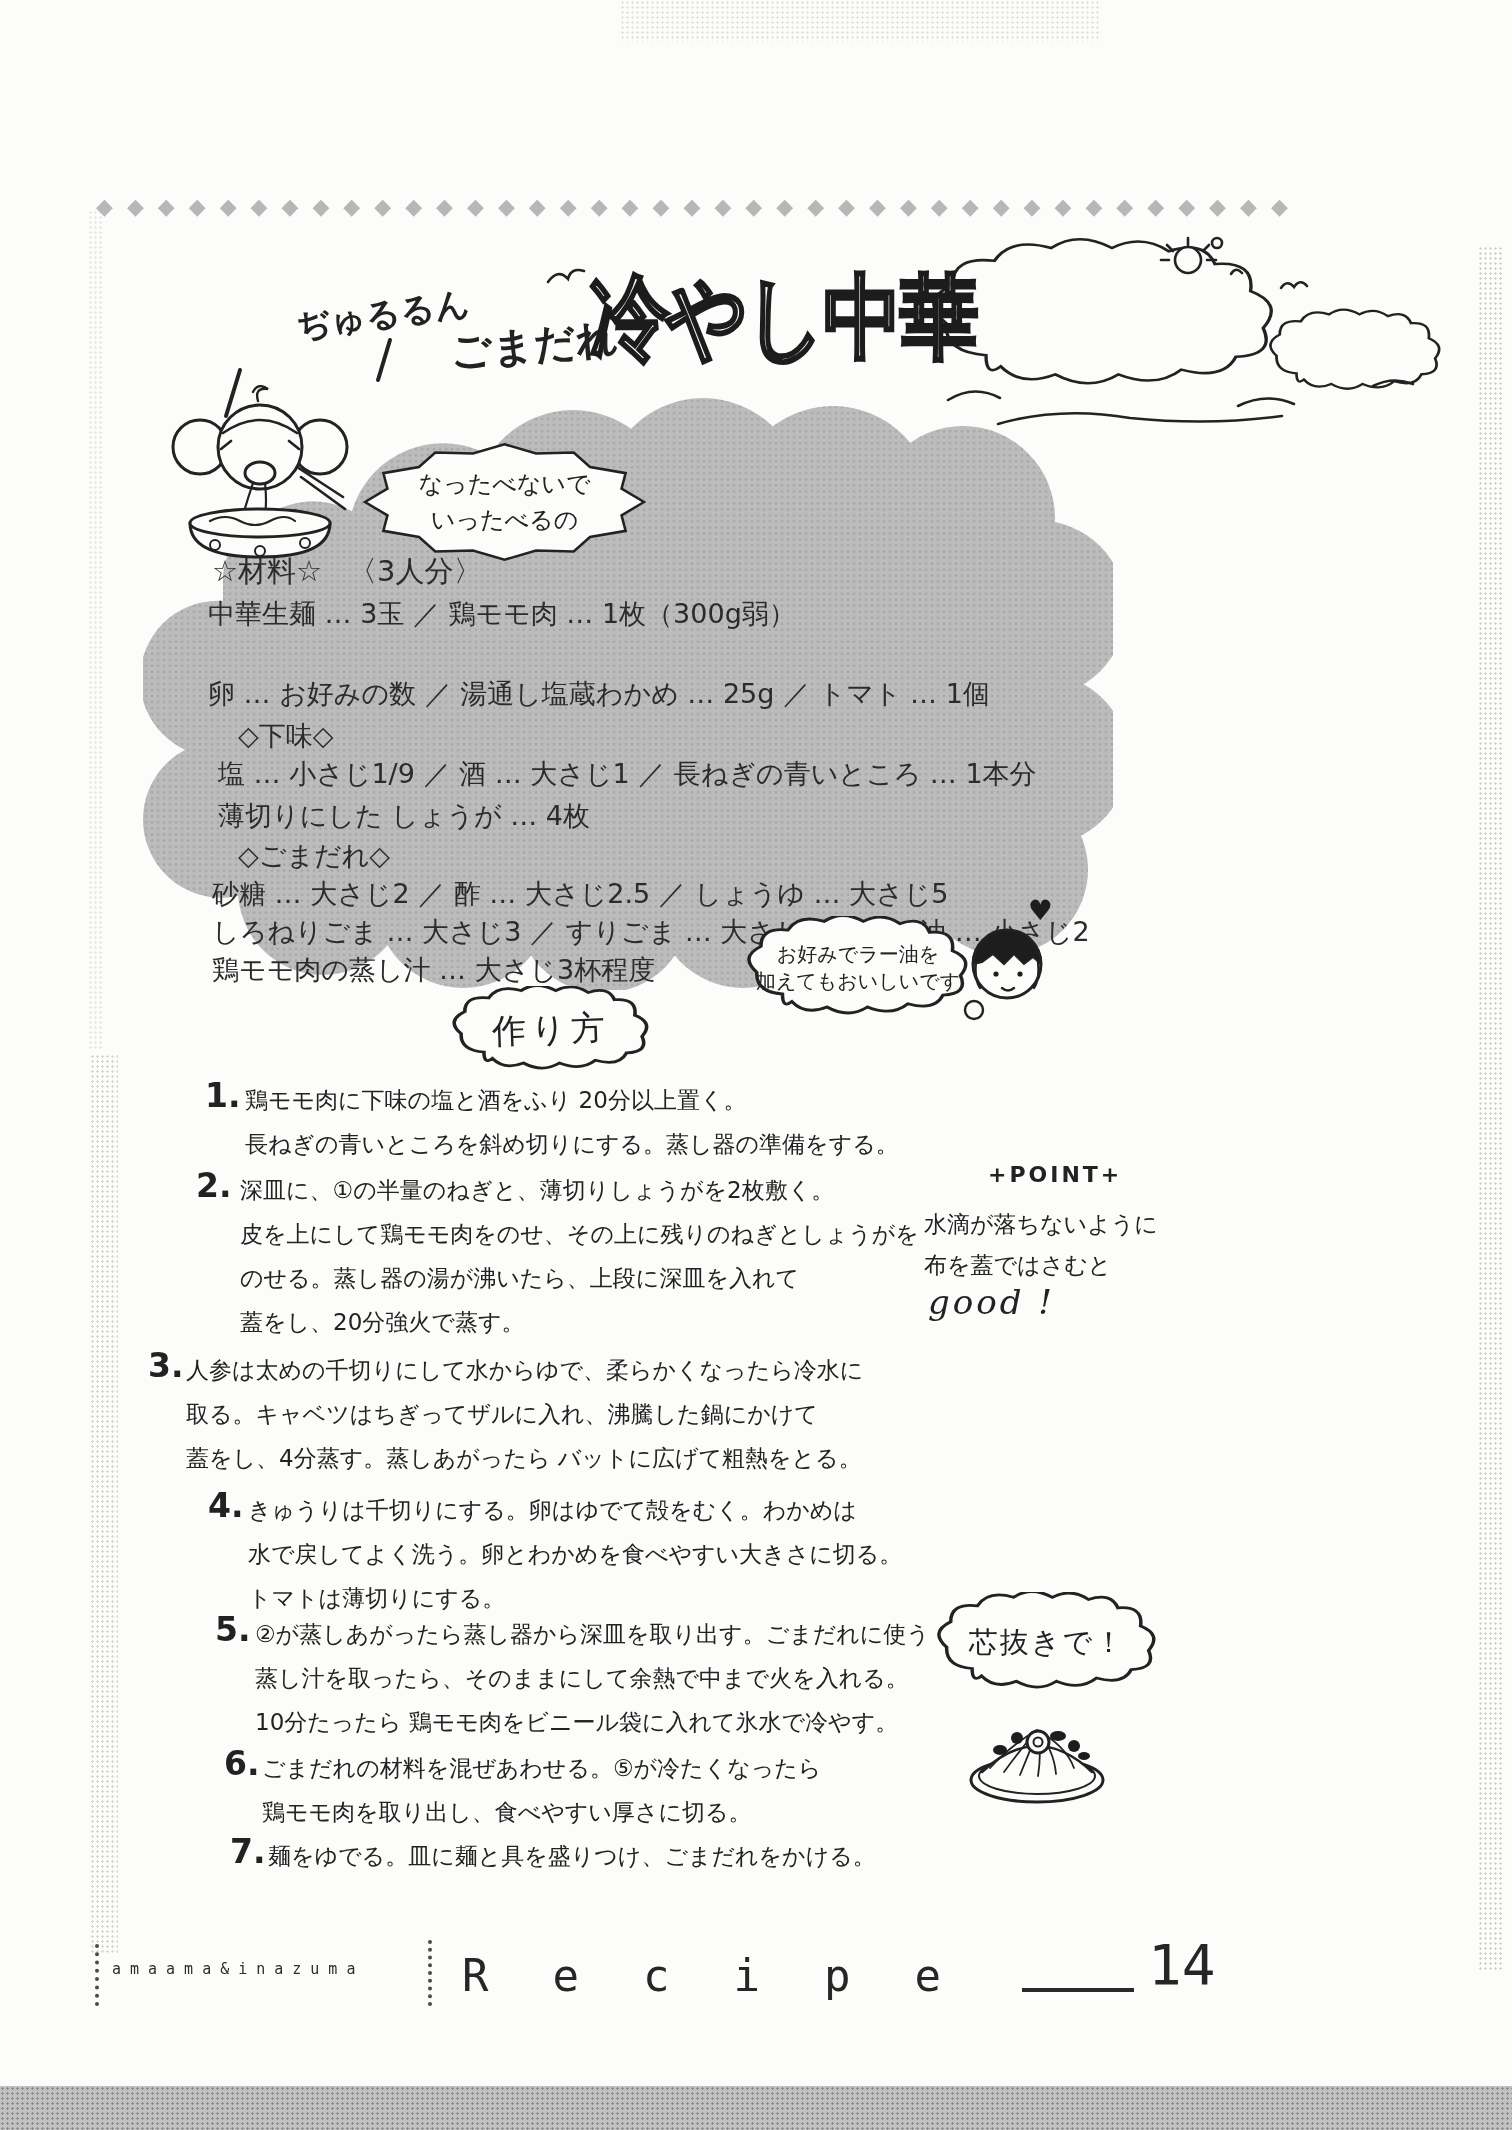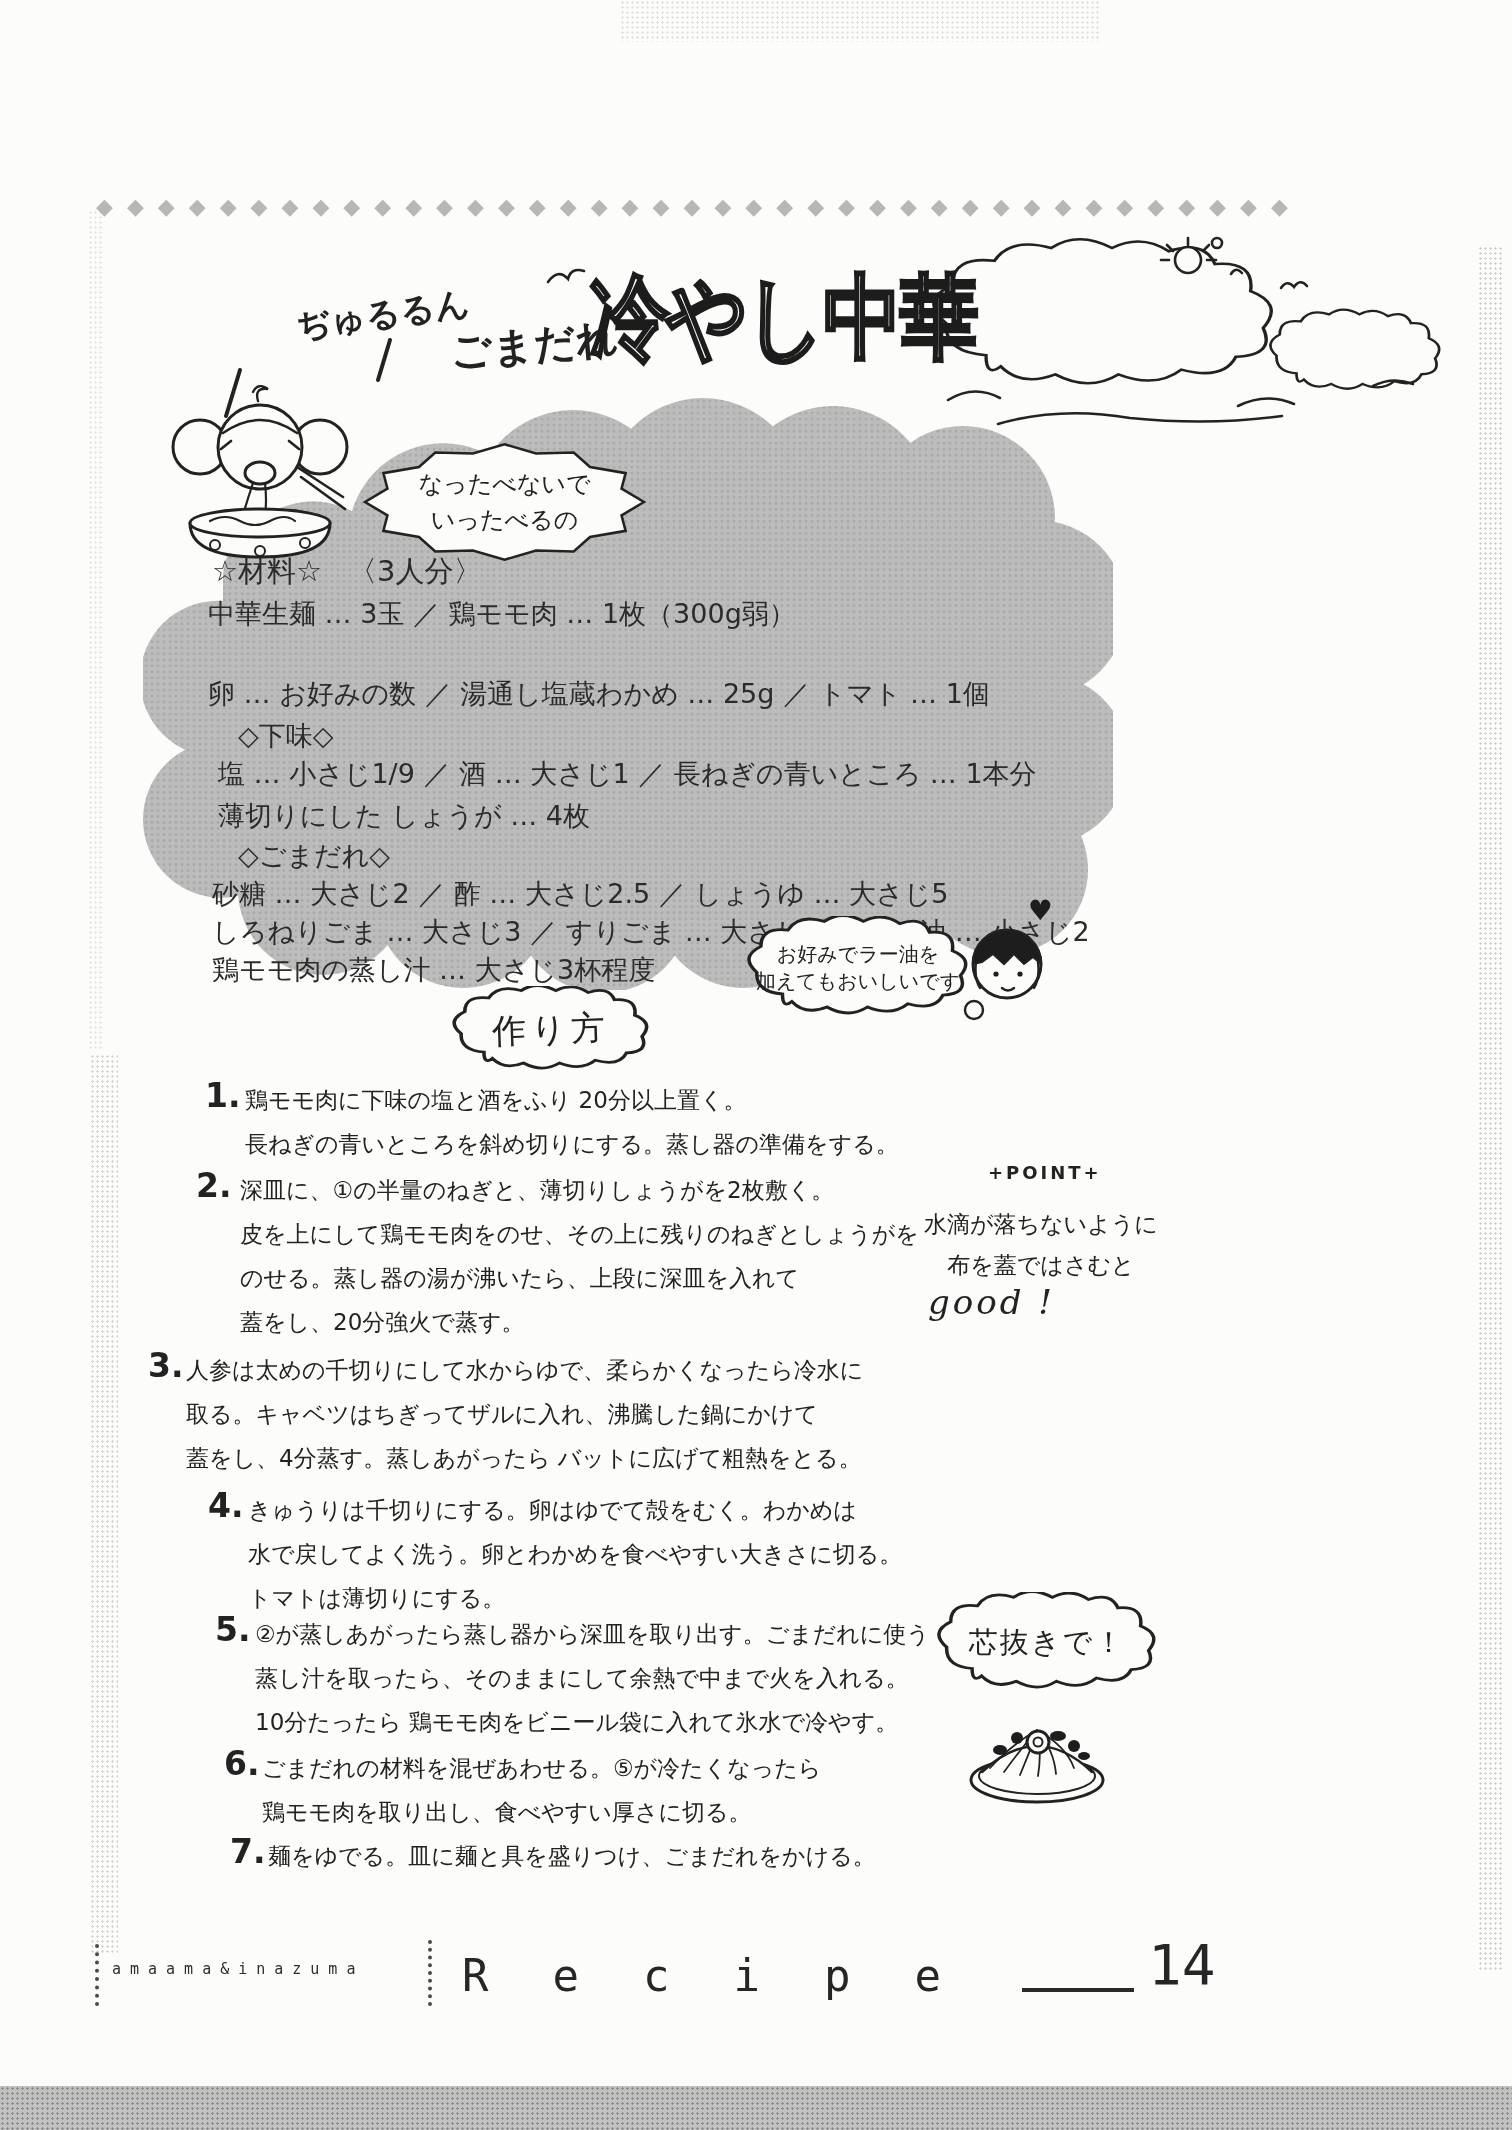--- a/index.html
+++ b/index.html
@@ -33,22 +33,22 @@
   .speech-text{font-size:24px;line-height:36px;}
   .making-text{font-size:34px;letter-spacing:5px;transform:rotate(-2deg);}
   .tip-text{font-size:20px;line-height:27px;}
   .done-text{font-size:29px;letter-spacing:2px;}
   .tip-heart{position:absolute;left:1028px;top:894px;font-size:28px;color:#1d1d1d;}
 
   .step{position:absolute;left:0;right:0;}
   .step .num{position:absolute;top:-2px;font-size:33px;font-weight:bold;}
   .step .txt{position:absolute;top:0;font-size:23px;line-height:44px;white-space:pre-line;}
 
-  .point-title{position:absolute;left:988px;top:1162px;font-size:18px;font-weight:bold;letter-spacing:3px;}
-  .point-body{position:absolute;left:924px;top:1204px;font-size:23px;line-height:41px;white-space:pre-line;text-align:center;}
+  .point-title{position:absolute;left:988px;top:1162px;font-size:22px;font-weight:bold;letter-spacing:3px;}
+  .point-body{position:absolute;left:924px;top:1204px;font-size:23px;line-height:41px;white-space:pre-line;}
   .point-good{position:absolute;left:928px;top:1282px;font-size:34px;font-style:italic;
       font-family:"DejaVu Serif",serif;letter-spacing:3px;text-align:right;}
 
   .footer-sep{position:absolute;width:0;border-left:4px dotted #4a4a4a;}
   .footer-series{position:absolute;left:112px;top:1960px;font-size:15px;letter-spacing:9px;
       font-family:"DejaVu Sans Mono",monospace;color:#2f2f2f;white-space:nowrap;}
   .footer-recipe{position:absolute;left:462px;top:1950px;font-size:44px;letter-spacing:64px;
       font-family:"DejaVu Sans Mono",monospace;color:#262626;white-space:nowrap;}
   .footer-dash{position:absolute;left:1022px;top:1988px;width:112px;height:4px;background:#2a2a2a;}
   .footer-num{position:absolute;left:1148px;top:1932px;font-size:56px;

